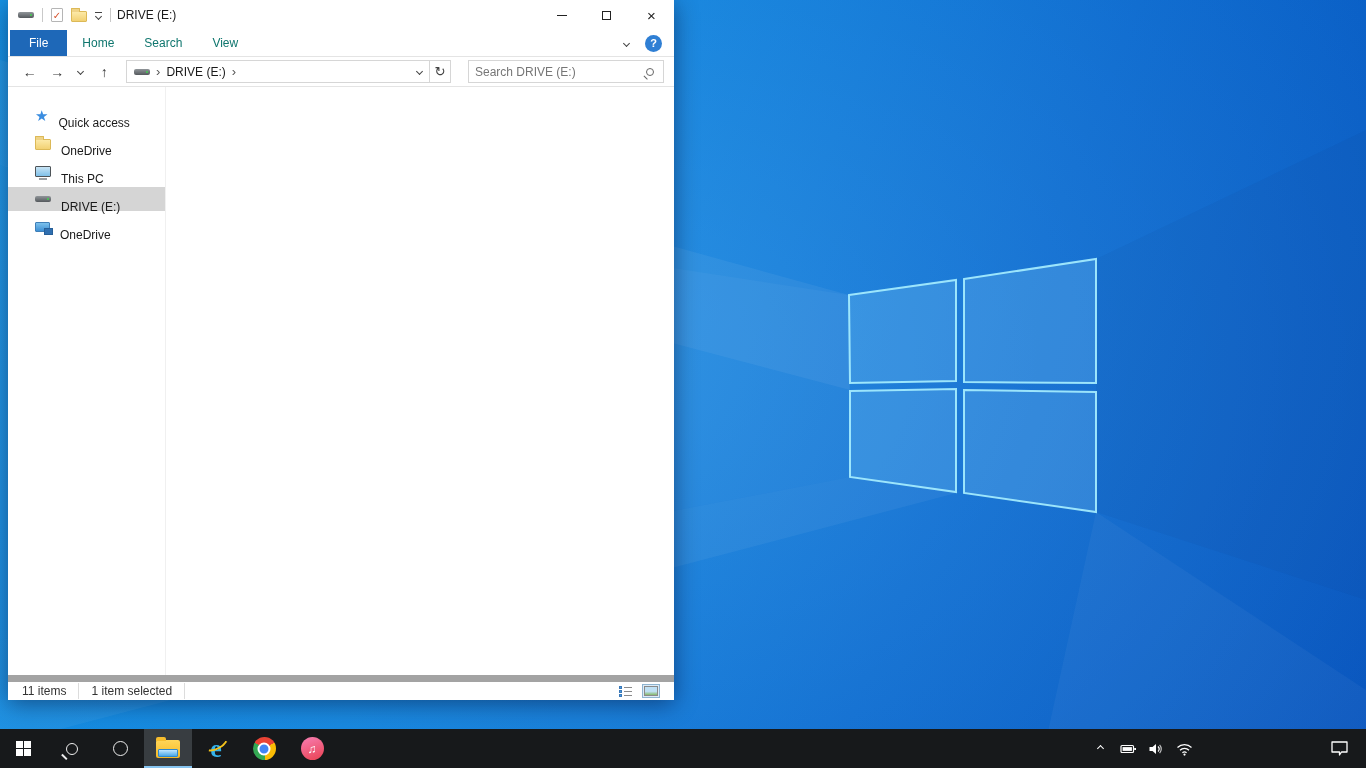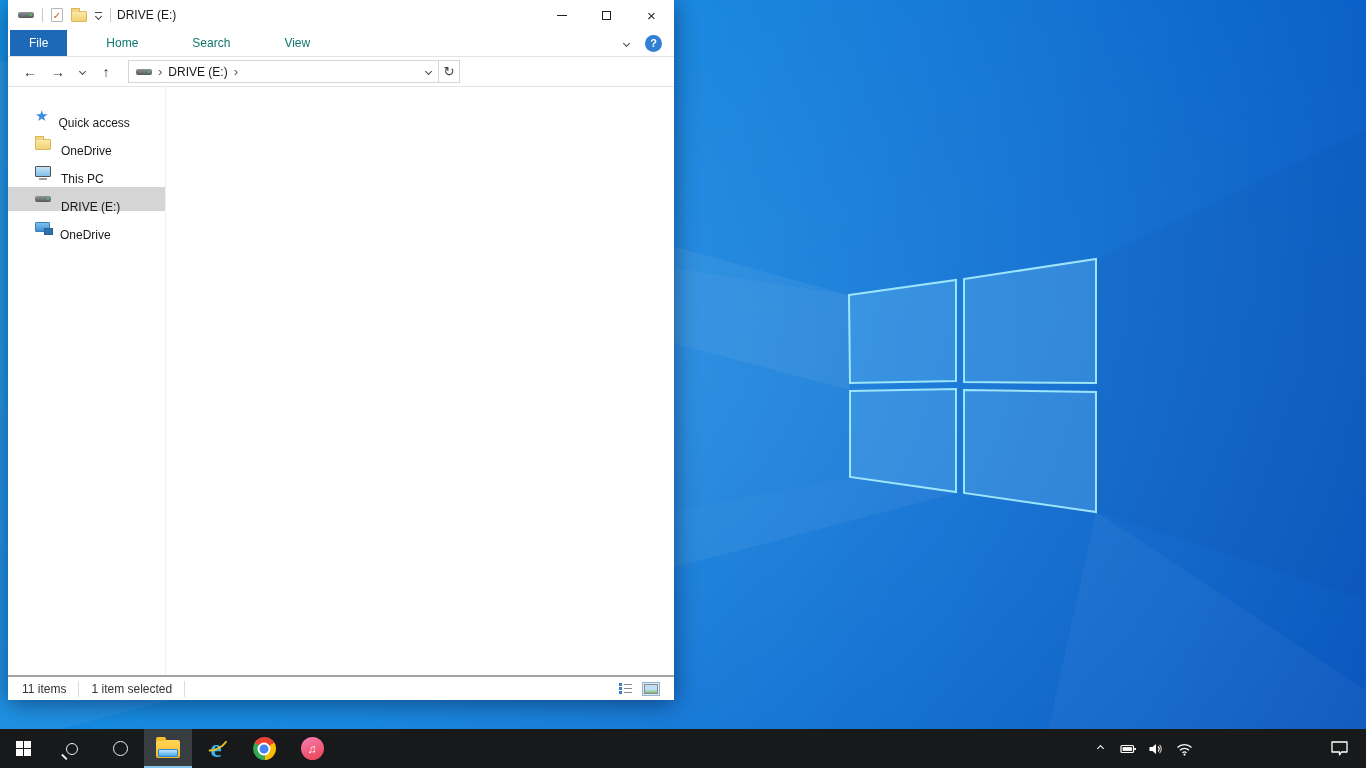--- a/index.html
+++ b/index.html
@@ -39,21 +39,21 @@
     background:linear-gradient(#fce9a7,#f2d173); border:1px solid #dcb957; border-radius:1px; }
   .icon-folder::before { content:""; position:absolute; top:-4px; left:-1px; width:7px; height:3px;
     background:#efd387; border:1px solid #dcb957; border-bottom:none; border-radius:1px 1px 0 0; }
   .qat-dd { display:flex; flex-direction:column; align-items:center; gap:1px; }
   .qat-dd .bar { width:7px; height:1px; background:#444; }
   .chev { display:inline-block; width:5px; height:5px; border-right:1.4px solid #444; border-bottom:1.4px solid #444; }
   .chev.down { transform:rotate(45deg); }
   .chev.up-white { border-color:#fff; transform:rotate(-135deg); }
 
   
-  .ribbon { height:27px; flex:none; display:flex; align-items:stretch; border-bottom:1px solid #e4e4e4;gap:24px; }
+  .ribbon { height:27px; flex:none; display:flex; align-items:stretch; border-bottom:1px solid #e4e4e4; }
   .tab { display:flex; align-items:center; padding:0 15px; color:#0f766e; }
   .tab.file { background:#1e68b8; color:#fff; padding:0 19px; margin-left:2px; }
   .ribbon-right { margin-left:auto; display:flex; align-items:center; gap:16px; padding-right:12px; }
   .help-btn { width:17px; height:17px; border-radius:50%; background:#2f7fd4; color:#fff;
     display:flex; align-items:center; justify-content:center; font-size:11px; font-weight:bold; }
 
   
   .navbar { height:30px; flex:none; display:flex; align-items:center; padding:0 10px; gap:4px; border-bottom:1px solid #e4e4e4; }
   .nav-btn { width:24px; height:24px; display:flex; align-items:center; justify-content:center; color:#333; font-size:14px; }
   .nav-btn.small { width:16px; }
@@ -82,21 +82,21 @@
   .icon-net { position:relative; width:15px; height:10px; border:1px solid #3f7fb8; background:linear-gradient(#7cc1ec,#3f90d4); border-radius:1px; }
   .icon-net::after { content:""; position:absolute; right:-4px; bottom:-4px; width:7px; height:5px; background:#2f6fb0; border:1px solid #275f98; }
 
   .content { flex:1; padding:7px; }
   .file-tile { width:206px; height:22px; display:flex; align-items:center; gap:6px; padding:0 4px;
     background:#cce8fc; border:1px solid #8ec6f2; }
   .file-tile .icon-folder { transform:scale(.95); }
   .file-label { color:#111; }
 
   
-  .statusbar { height:25px; flex:none; border-top:2px solid #a3a3a3; display:flex; align-items:center; padding:0 14px; gap:12px; color:#333; }
+  .statusbar { height:25px; flex:none; border-top:7px solid #a3a3a3; display:flex; align-items:center; padding:0 14px; gap:12px; color:#333; }
   .status-sep { width:1px; height:16px; background:#dcdcdc; }
   .view-toggles { margin-left:auto; display:flex; gap:8px; align-items:center; }
   .vt-details { width:15px; height:13px; display:flex; flex-direction:column; justify-content:space-between; padding:1px 0; }
   .vt-details .row { display:flex; align-items:center; gap:2px; }
   .vt-details .sq { width:3px; height:3px; background:#4a9fe6; border:1px solid #3a78b8; }
   .vt-details .ln { width:8px; height:1px; background:#8a8a8a; }
   .vt-thumb { width:18px; height:14px; border:1px solid #8fb4d0; background:#dcebf7; padding:1px; }
   .vt-thumb .pic { width:100%; height:100%; border:1px solid #8a8a8a; background:linear-gradient(#bfe0f4 55%, #86b86a 100%); }
 
   
@@ -203,20 +203,24 @@
           <span class="crumb-chev">›</span>
           <span>DRIVE (E:)</span>
           <span class="crumb-chev">›</span>
         </div>
         <div class="addr-dd">
             <span class="chev down"></span>
           </div>
         <div class="addr-refresh">↻</div>
       </div>
 
+      <div class="searchbox">
+        <input type="text" placeholder="Search DRIVE (E:)" style="">
+        <span class="mag"></span>
+      </div>
     </div>
 
     <div class="win-body">
       <div class="sidebar">
         <div class="side-item">
           <span class="icon-star">★</span>
           <span class="side-label">Quick access</span>
         </div>
         <div class="side-item">
           <span class="icon-folder"></span>

